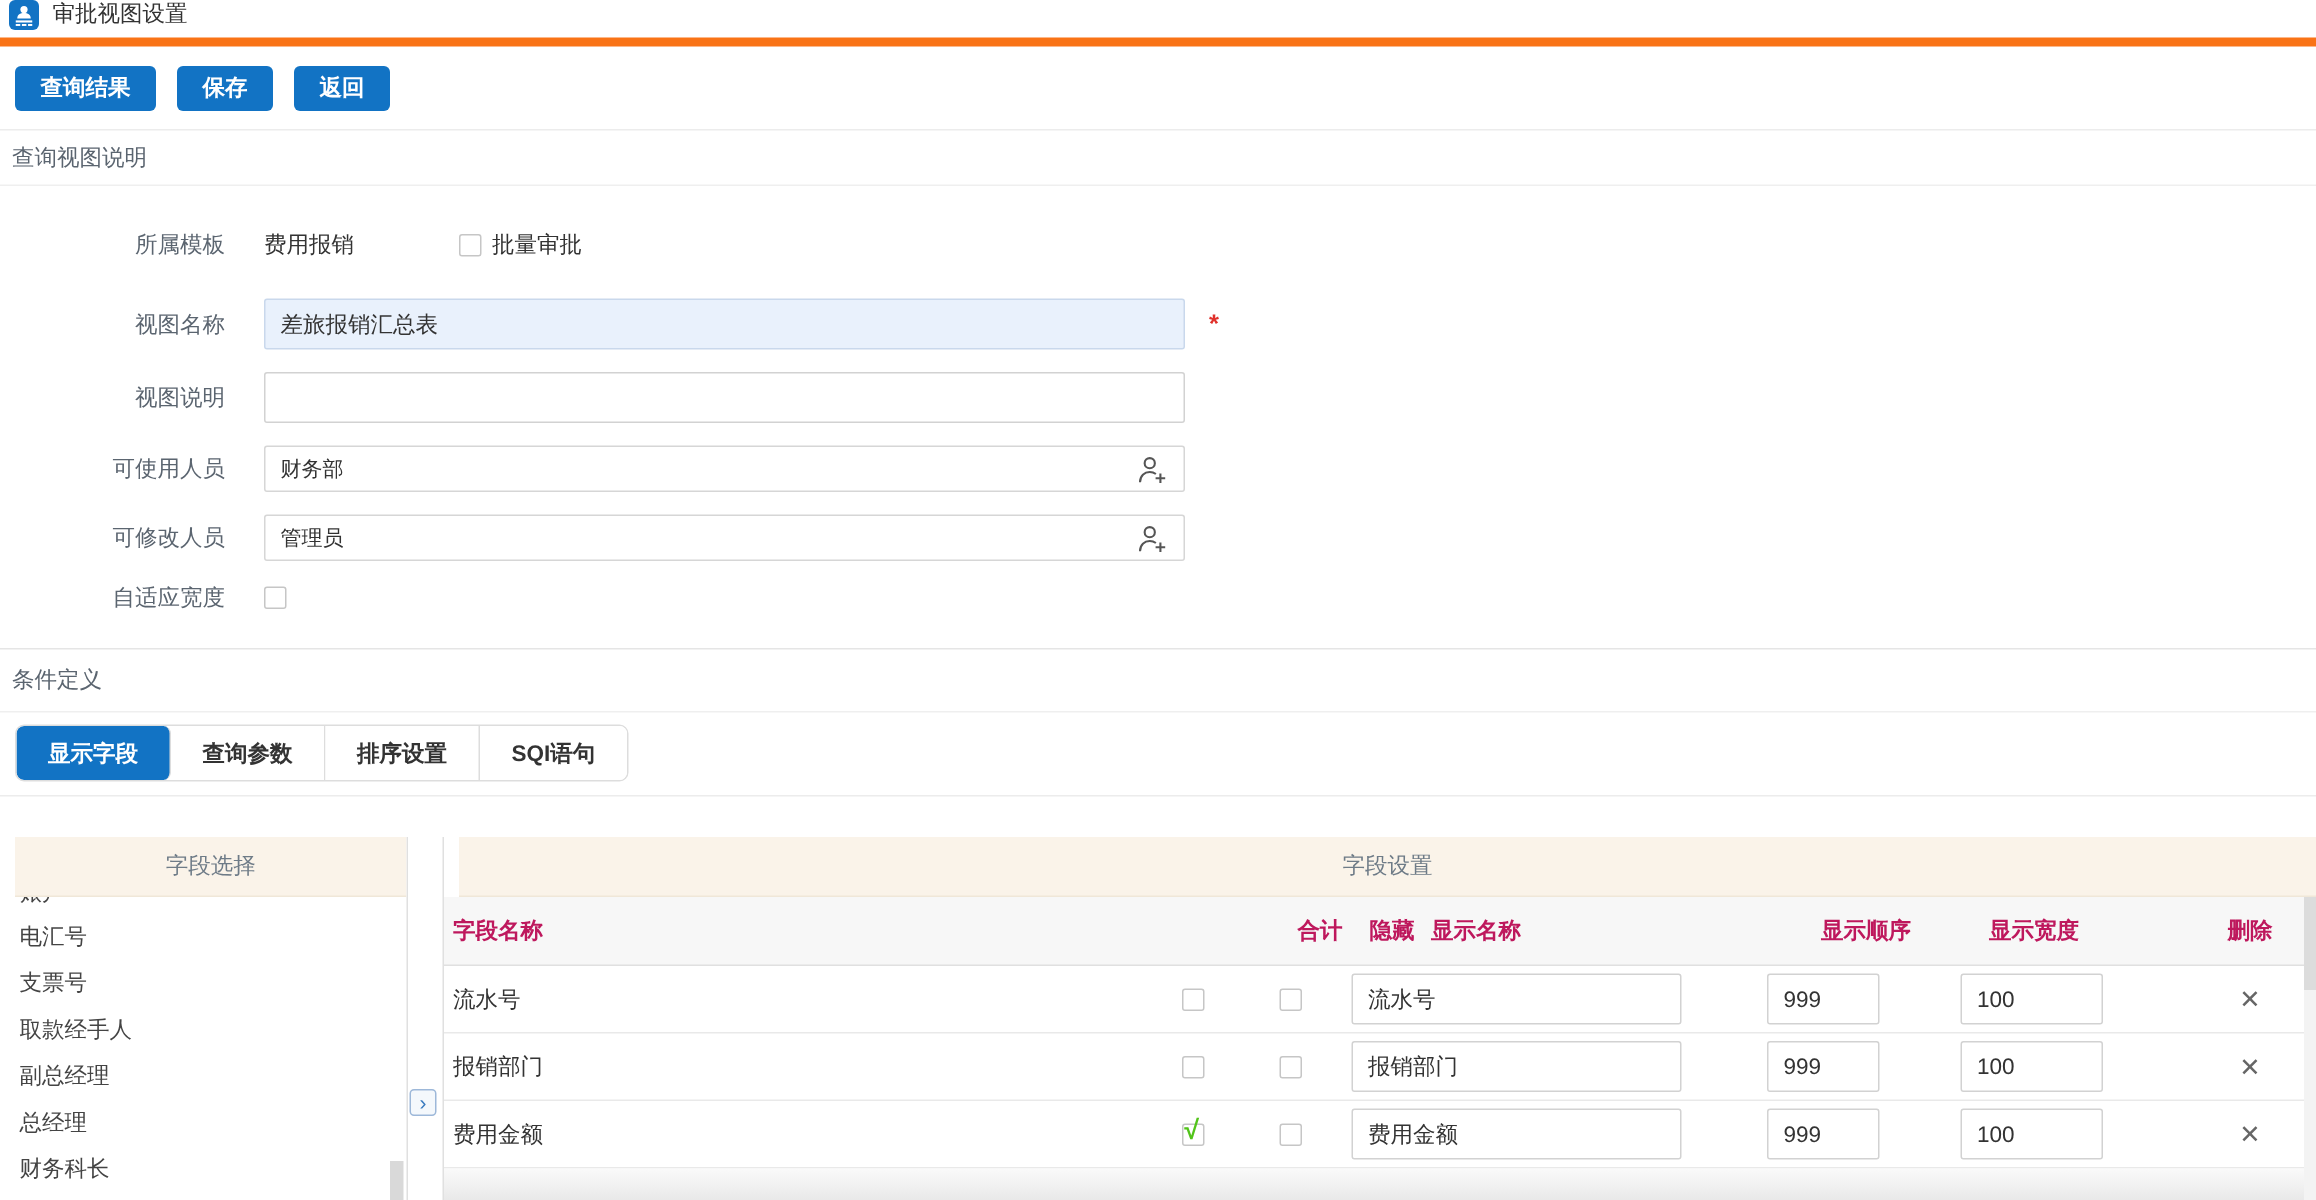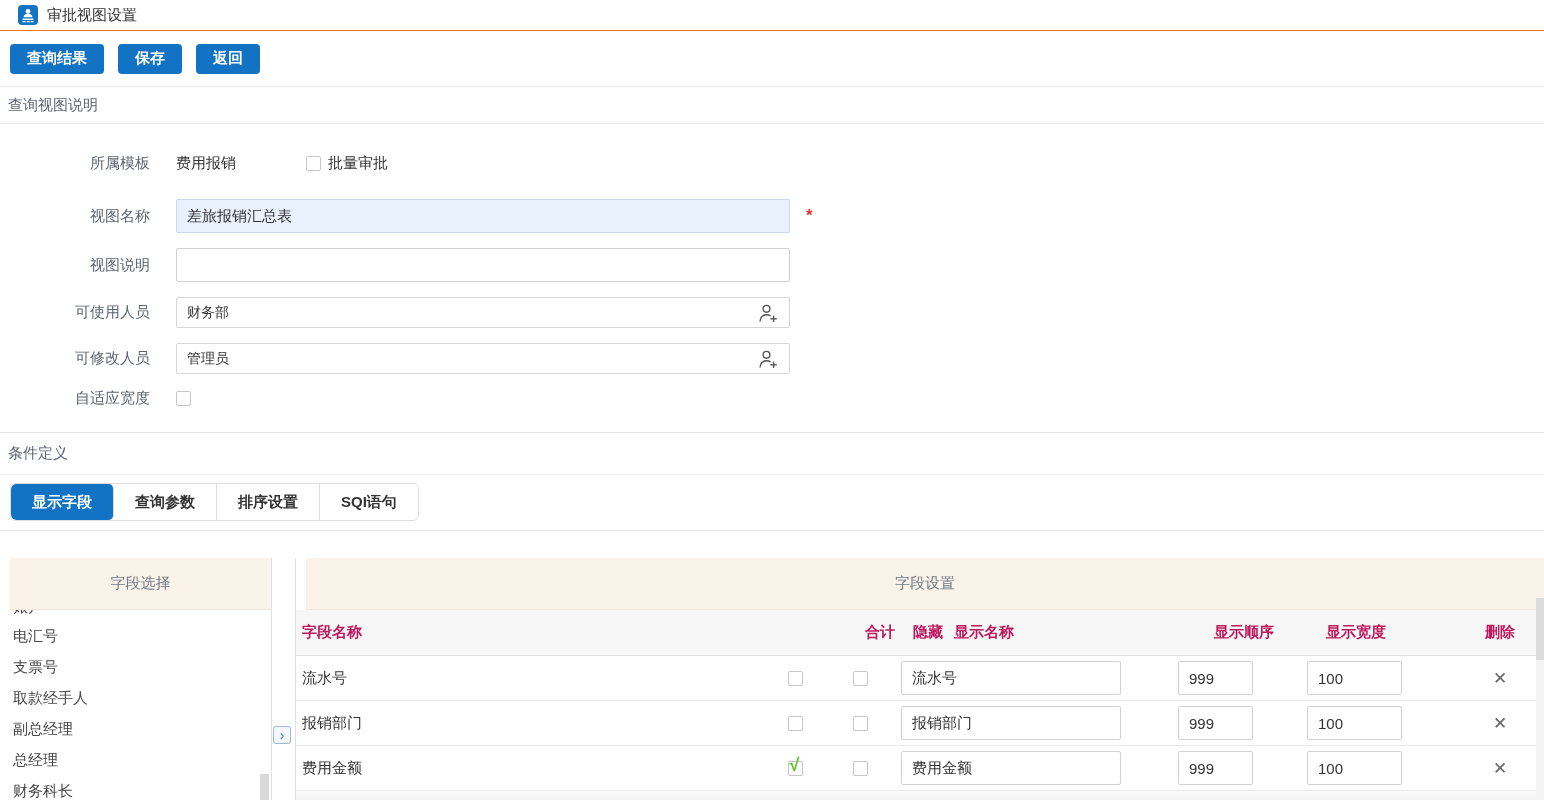--- a/index.html
+++ b/index.html
@@ -1,21 +1,21 @@
 <!DOCTYPE html>
 <html><head>
 <meta charset="utf-8">
 <style>
   * { box-sizing: border-box; margin: 0; padding: 0; }
   html,body { width: 1544px; height: 800px; overflow: hidden; background: #fff;
     font-family: "Liberation Sans", "DejaVu Sans", sans-serif; color:#333; }
 
   
-  .titlebar { height:31px; display:flex; align-items:center; gap:9px;
-    padding-left:18px; border-bottom:1px solid #f97316; }
+  .titlebar { height:31px; display:flex; gap:9px;
+    padding-left:6px; border-bottom:6px solid #f97316; }
   .titlebar .app-title { font-size:15px; color:#333; }
   .badge-icon { width:20px; height:20px; flex:0 0 auto; }
 
   
   .toolbar { height:56px; display:flex; align-items:center; gap:14px;
     padding-left:10px; border-bottom:1px solid #ececec; }
   .btn { height:30px; padding:0 17px; background:#1273c4; color:#fff;
     font-size:15px; font-weight:bold; border:none; border-radius:4px; cursor:pointer;
     font-family:inherit; }
 
@@ -47,21 +47,21 @@
   .tabs-wrap { padding:8px 10px 9px 10px; border-bottom:1px solid #ececec; margin-bottom:27px; }
   .tabgroup { display:inline-flex; border:1px solid #ddd; border-radius:6px; overflow:hidden; background:#fff; }
   .tab { height:36px; padding:0 21px; display:flex; align-items:center; font-size:15px;
     font-weight:bold; color:#333; background:#fff; border:none; border-right:1px solid #ddd;
     cursor:pointer; font-family:inherit; }
   .tab:last-child { border-right:none; }
   .tab.active { background:#1273c4; color:#fff; border-radius:5px; }
 
   
   .panels { display:flex; height:242px; position:relative; }
-  .panel-head { height:52px; background:#faf3e9; border-bottom:1px solid #f0e7d8;
+  .panel-head { height:40px; background:#faf3e9; border-bottom:1px solid #f0e7d8;
     display:flex; align-items:center; justify-content:center; font-size:15px; color:#6e7b87;margin-left:10px; }
   .left-panel { width:272px; border-right:1px solid #e0e0e0; position:relative; overflow:hidden; }
   .f-list { overflow:hidden; }
   .f-item { height:31px; display:flex; align-items:center; padding-left:13px;
     font-size:15px; color:#444; cursor:pointer; }
   .f-item.clipped { height:11px; overflow:hidden; align-items:flex-start; }
   .f-item.clipped span { margin-top:-12px; display:block; }
   .lp-scrollthumb { position:absolute; right:2px; bottom:0; width:9px; height:26px; background:#d9d9d9; }
 
   .expander { position:absolute; left:273px; top:168px; width:18px; height:18px;

